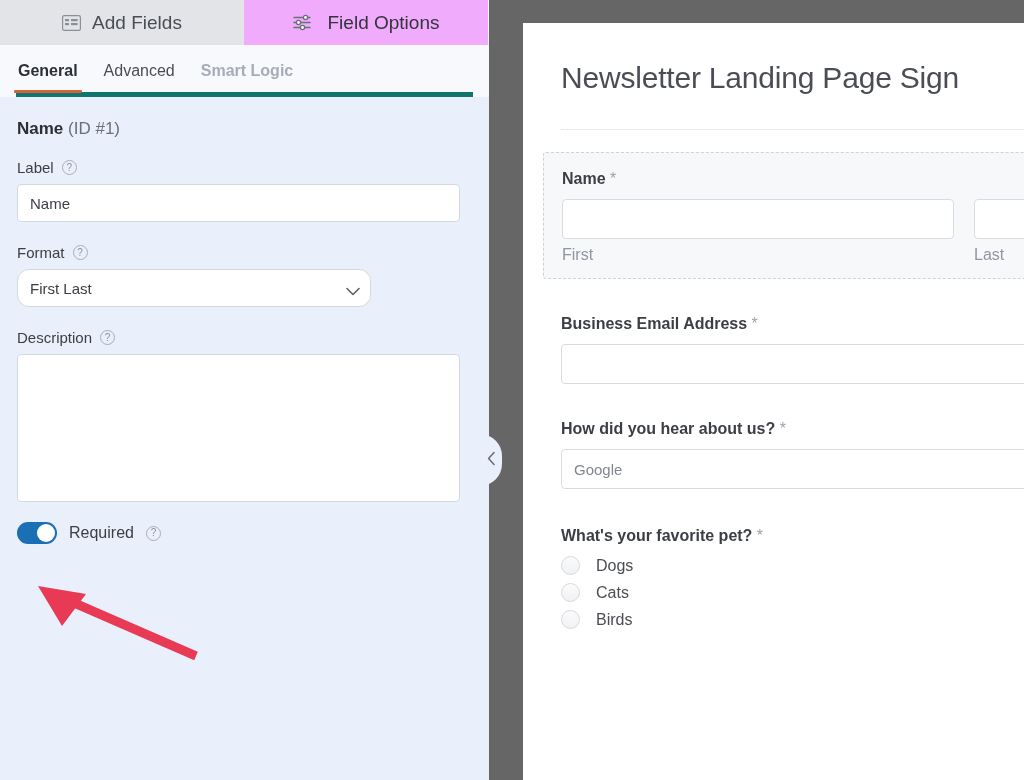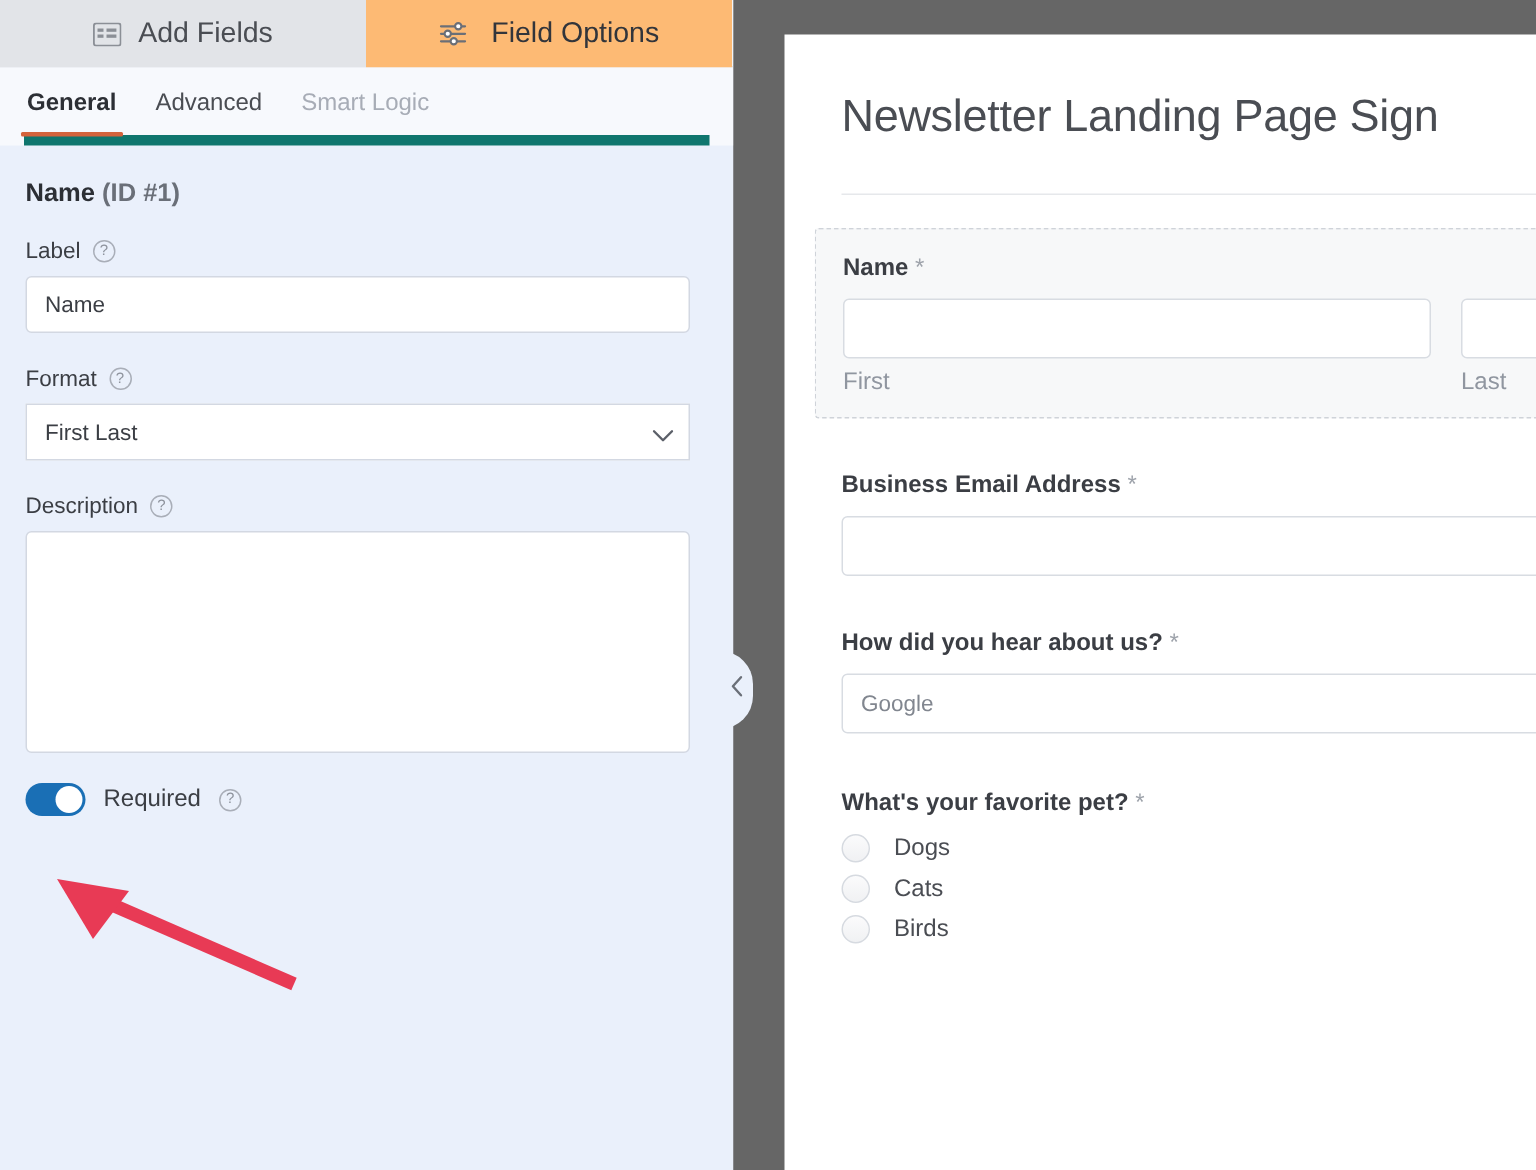--- a/index.html
+++ b/index.html
@@ -37,67 +37,67 @@
     align-items: center;
     justify-content: center;
     gap: 11px;
     font-size: 19px;
     color: #44474d;
     height: 45px;
     cursor: pointer;
     user-select: none;
   }
   .ptab.inactive { background: #e2e4e8; color: #4a4d53; }
-  .ptab.active { background: #fdba74; color: #32353b; gap: 16px; }
+  .ptab.active { background: #f0abfc; color: #32353b; gap: 16px; }
   .ptab .ico { display: flex; align-items: center; color: #8b8f96; }
 
   
   .sec-tabs-wrap {
     position: relative;
     height: 52px;
     padding: 0 16px;
     background: #f7f9fd;
   }
   .sec-tabs {
     display: flex;
     align-items: flex-end;
     gap: 22px;
     height: 100%;
-    border-bottom: 7px solid #0f766e;
+    border-bottom: 5px solid #0f766e;
   }
   .stab {
     position: relative;
     font-size: 16px;
     padding: 0 2px 12px 2px;
     color: #4a4d53;
     cursor: pointer;
     user-select: none;
     white-space: nowrap;
   }
   .stab.active { font-weight: bold; color: #2c2f35; }
   .stab.active::after {
     content: "";
     position: absolute;
     left: -2px; right: -2px; bottom: -1px;
     height: 3px;
     background: #d4633c;
     border-radius: 1px;
   }
-  .stab.disabled { color: #a7acb6; cursor: default; }
+  .stab.disabled { color: #a7acb6; cursor: default; font-weight: bold; }
 
   
   .panel-body { padding: 22px 17px 0 17px; }
 
   .field-title {
     font-size: 17px;
     color: #2c2f35;
     margin-bottom: 20px;
   }
   .field-title b { font-weight: bold; }
-  .field-title span { color: #6a6f78; font-weight: bold; }
+  .field-title span { color: #6a6f78; font-weight: normal; }
 
   .flabel {
     display: flex;
     align-items: center;
     gap: 8px;
     font-size: 15px;
     color: #3b3e44;
     margin-bottom: 8px;
   }
   .qmark {
@@ -121,24 +121,24 @@
     padding: 0 12px;
     font-size: 15px;
     color: #3b3e44;
     font-family: "Liberation Sans", sans-serif;
     display: flex; align-items: center;
     margin-bottom: 22px;
   }
 
   .fselect {
     position: relative;
-    width: 443px; height: 38px;
+    width: 354px; height: 38px;
     background: #ffffff;
     border: 1px solid #d3d8e2;
-    border-radius: 0;
+    border-radius: 12px;
     padding: 0 32px 0 12px;
     font-size: 15px;
     color: #3b3e44;
     display: flex; align-items: center;
     margin-bottom: 22px;
     cursor: pointer;
   }
   .fselect .chev {
     position: absolute; right: 12px; top: 50%;
     transform: translateY(-50%);

